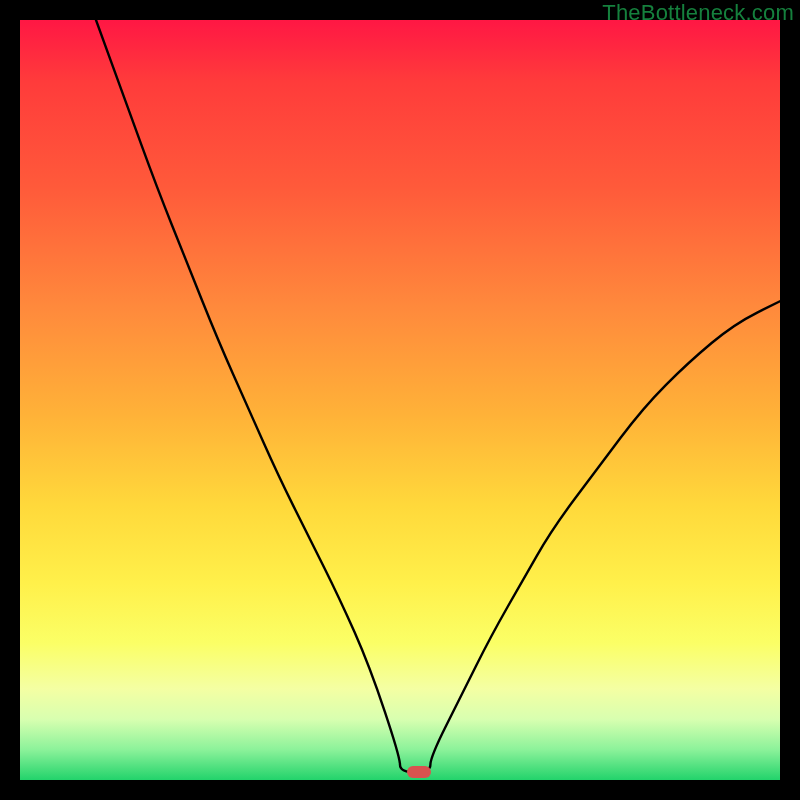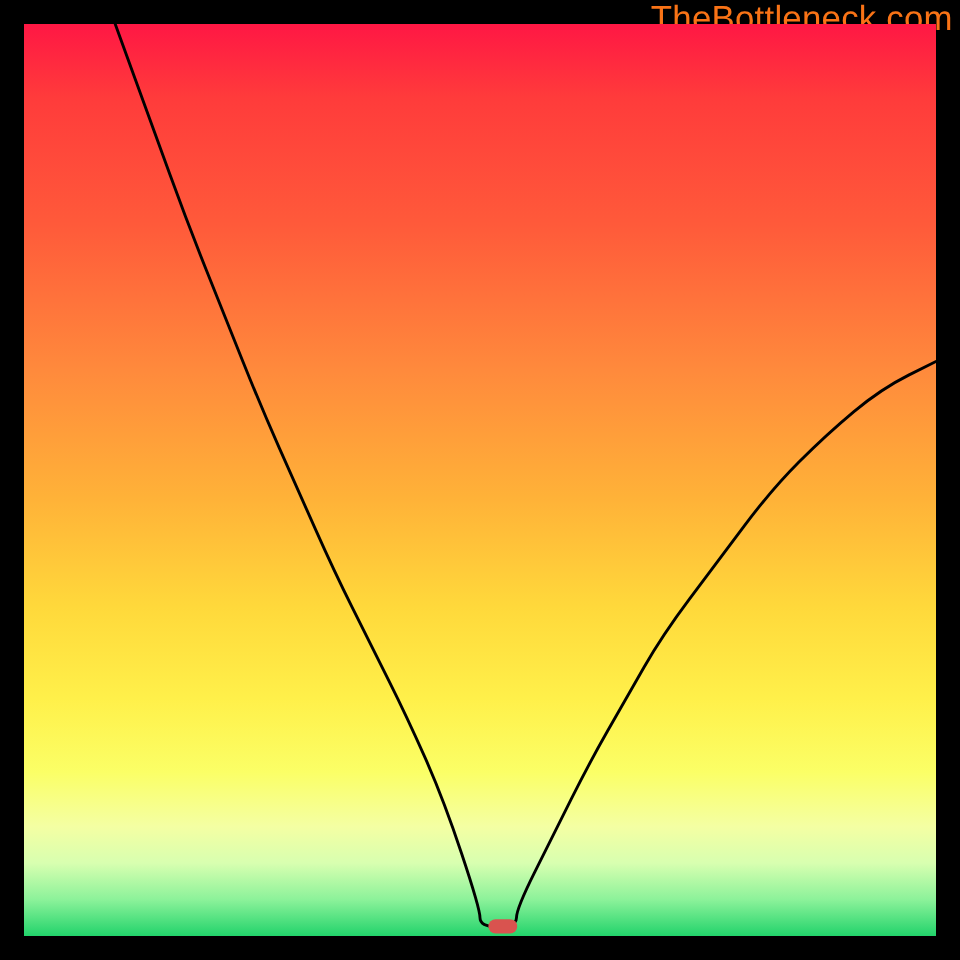--- a/index.html
+++ b/index.html
@@ -51,22 +51,22 @@
     width: 24px;
     height: 12px;
     border-radius: 6px;
     background: #d9534f;
     transform: translate(-50%, -50%);
   }
   .watermark {
     position: absolute;
     right: 6px;
     top: 0px;
-    color: #f97316;
-    font-size: 29px;
+    color: #15803d;
+    font-size: 22px;
     font-weight: 500;
     letter-spacing: 0.2px;
     user-select: none;
   }
 </style>
 </head>
 <body>
 
 <div class="frame">
   <div class="watermark">TheBottleneck.com</div>

